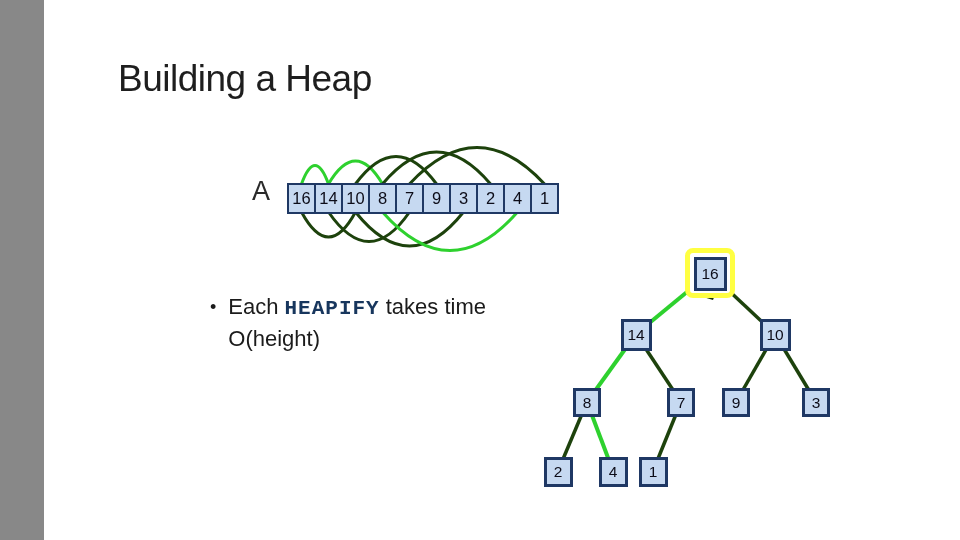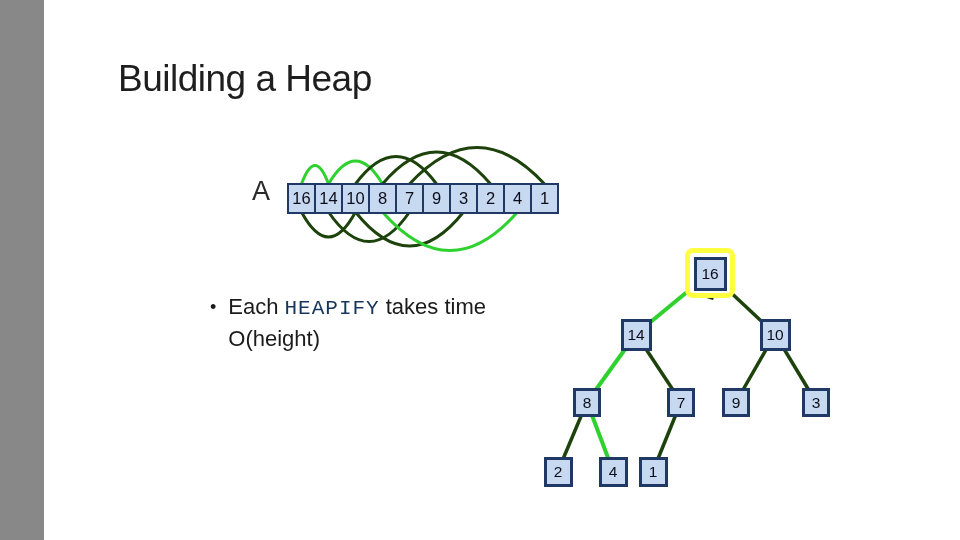--- a/index.html
+++ b/index.html
@@ -29,21 +29,21 @@
   
   #bullet{
     position:absolute;left:166px;top:292px;width:318px;
     font-size:22px;color:#1b1b1b;line-height:1.38;
     display:flex;align-items:flex-start;
   }
   #bullet .dot{font-size:18px;margin-top:3px;flex:none;}
   #bullet .btext{margin-left:12px;}
   #bullet code{
     font-family:"Liberation Mono","DejaVu Sans Mono",monospace;
-    font-weight:normal;color:#17365d;font-size:21px;letter-spacing:1px;
+    font-weight:bold;color:#17365d;font-size:21px;letter-spacing:1px;
     margin:0 6px;
   }
   
   .node{
     position:absolute;box-sizing:border-box;z-index:3;
     border:3px solid #1f3864;background:#c6d9f1;
     display:grid;place-items:center;
     font-size:15.5px;color:#0c0c18;line-height:1;
   }
   .hl-frame{

